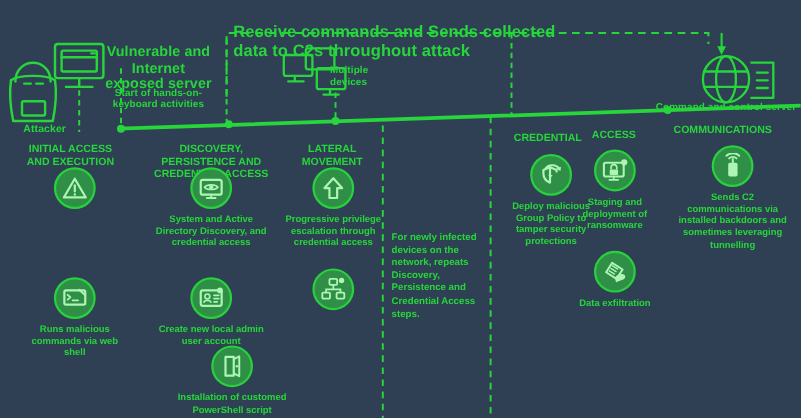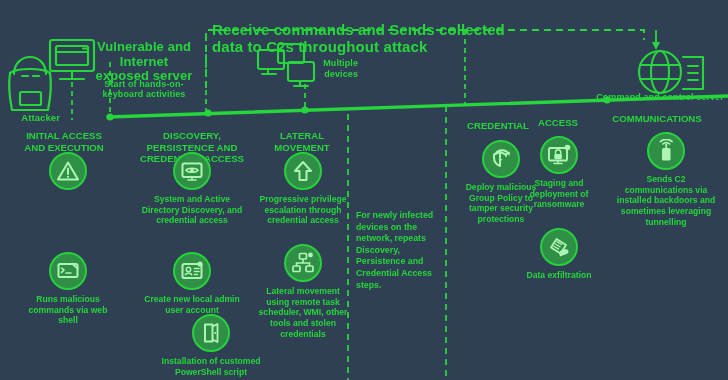--- a/index.html
+++ b/index.html
@@ -26,21 +26,21 @@
     font-weight: bold;
     line-height: 1.12;
     letter-spacing: 0.1px;
     text-align: center;
   }
 
   
   .attacker-label { left: 4px; top: 113px; width: 56px; font-size: 9.5px; text-align: right; }
   .vuln-label     { left: 94px; top: 40px;  width: 100px; font-size: 13px; }
   .hok-label      { left: 90px; top: 79px;  width: 108px; font-size: 9px; }
-  .multi-label    { left: 300px; top: 58px; width: 58px; font-size: 9px; text-align: right; line-height: 1.25; }
+  .multi-label    { left: 300px; top: 58px; width: 58px; font-size: 9px; text-align: left; line-height: 1.25; }
   .c2-top-label   { left: 596px; top: 92px; width: 128px; font-size: 9px; }
   .c2-band-label  { left: 212px; top: 22px; width: 320px; font-size: 15px; text-align: left; }
 
   
   .phase {
     position: absolute;
     color: #26d63a;
     font-weight: bold;
     font-size: 9.6px;
     line-height: 1.2;
@@ -228,21 +228,20 @@
   <div class="step" style="left:256px; top:244px; width:94px;">
     <div class="ico">
       <svg width="24" height="24" viewBox="0 0 24 24">
         <rect x="8.5" y="2.5" width="7" height="5.5" rx="1" fill="none" stroke="#aef5b4" stroke-width="1.7"></rect>
         <rect x="2" y="15" width="7" height="5.5" rx="1" fill="none" stroke="#aef5b4" stroke-width="1.7"></rect>
         <rect x="15" y="15" width="7" height="5.5" rx="1" fill="none" stroke="#aef5b4" stroke-width="1.7"></rect>
         <path d="M12 8 L12 12 M5.5 15 L5.5 12 L18.5 12 L18.5 15" fill="none" stroke="#aef5b4" stroke-width="1.6"></path>
         <circle cx="19.5" cy="4" r="2.4" fill="#aef5b4"></circle>
       </svg>
     </div>
-    <div class="cap">Lateral movement using remote task scheduler, WMI, other tools and stolen credentials</div>
   </div>
 
   <div class="note" style="left:356px; top:186px; width:88px;margin-top:24px;">For newly infected devices on the network, repeats Discovery, Persistence and Credential Access steps.</div>
 
   <div class="step" style="left:458px; top:140px; width:86px;">
     <div class="ico">
       <svg width="24" height="24" viewBox="0 0 24 24">
         <path d="M11 7 L11 19 C6.8 17.4, 5 14.2, 5 10.5 L5 7.5 L11 5 L17 7.5 L17 9" fill="none" stroke="#aef5b4" stroke-width="2" stroke-linejoin="round" stroke-linecap="round"></path>
         <path d="M11.5 9.5 L9.5 13 L11.5 13 L10.5 16 L13.5 12 L11.5 12 Z" fill="#aef5b4"></path>
         <path d="M7 6 C10 2, 17 2.5, 19.5 6.5" fill="none" stroke="#aef5b4" stroke-width="1.8" stroke-linecap="round"></path>

